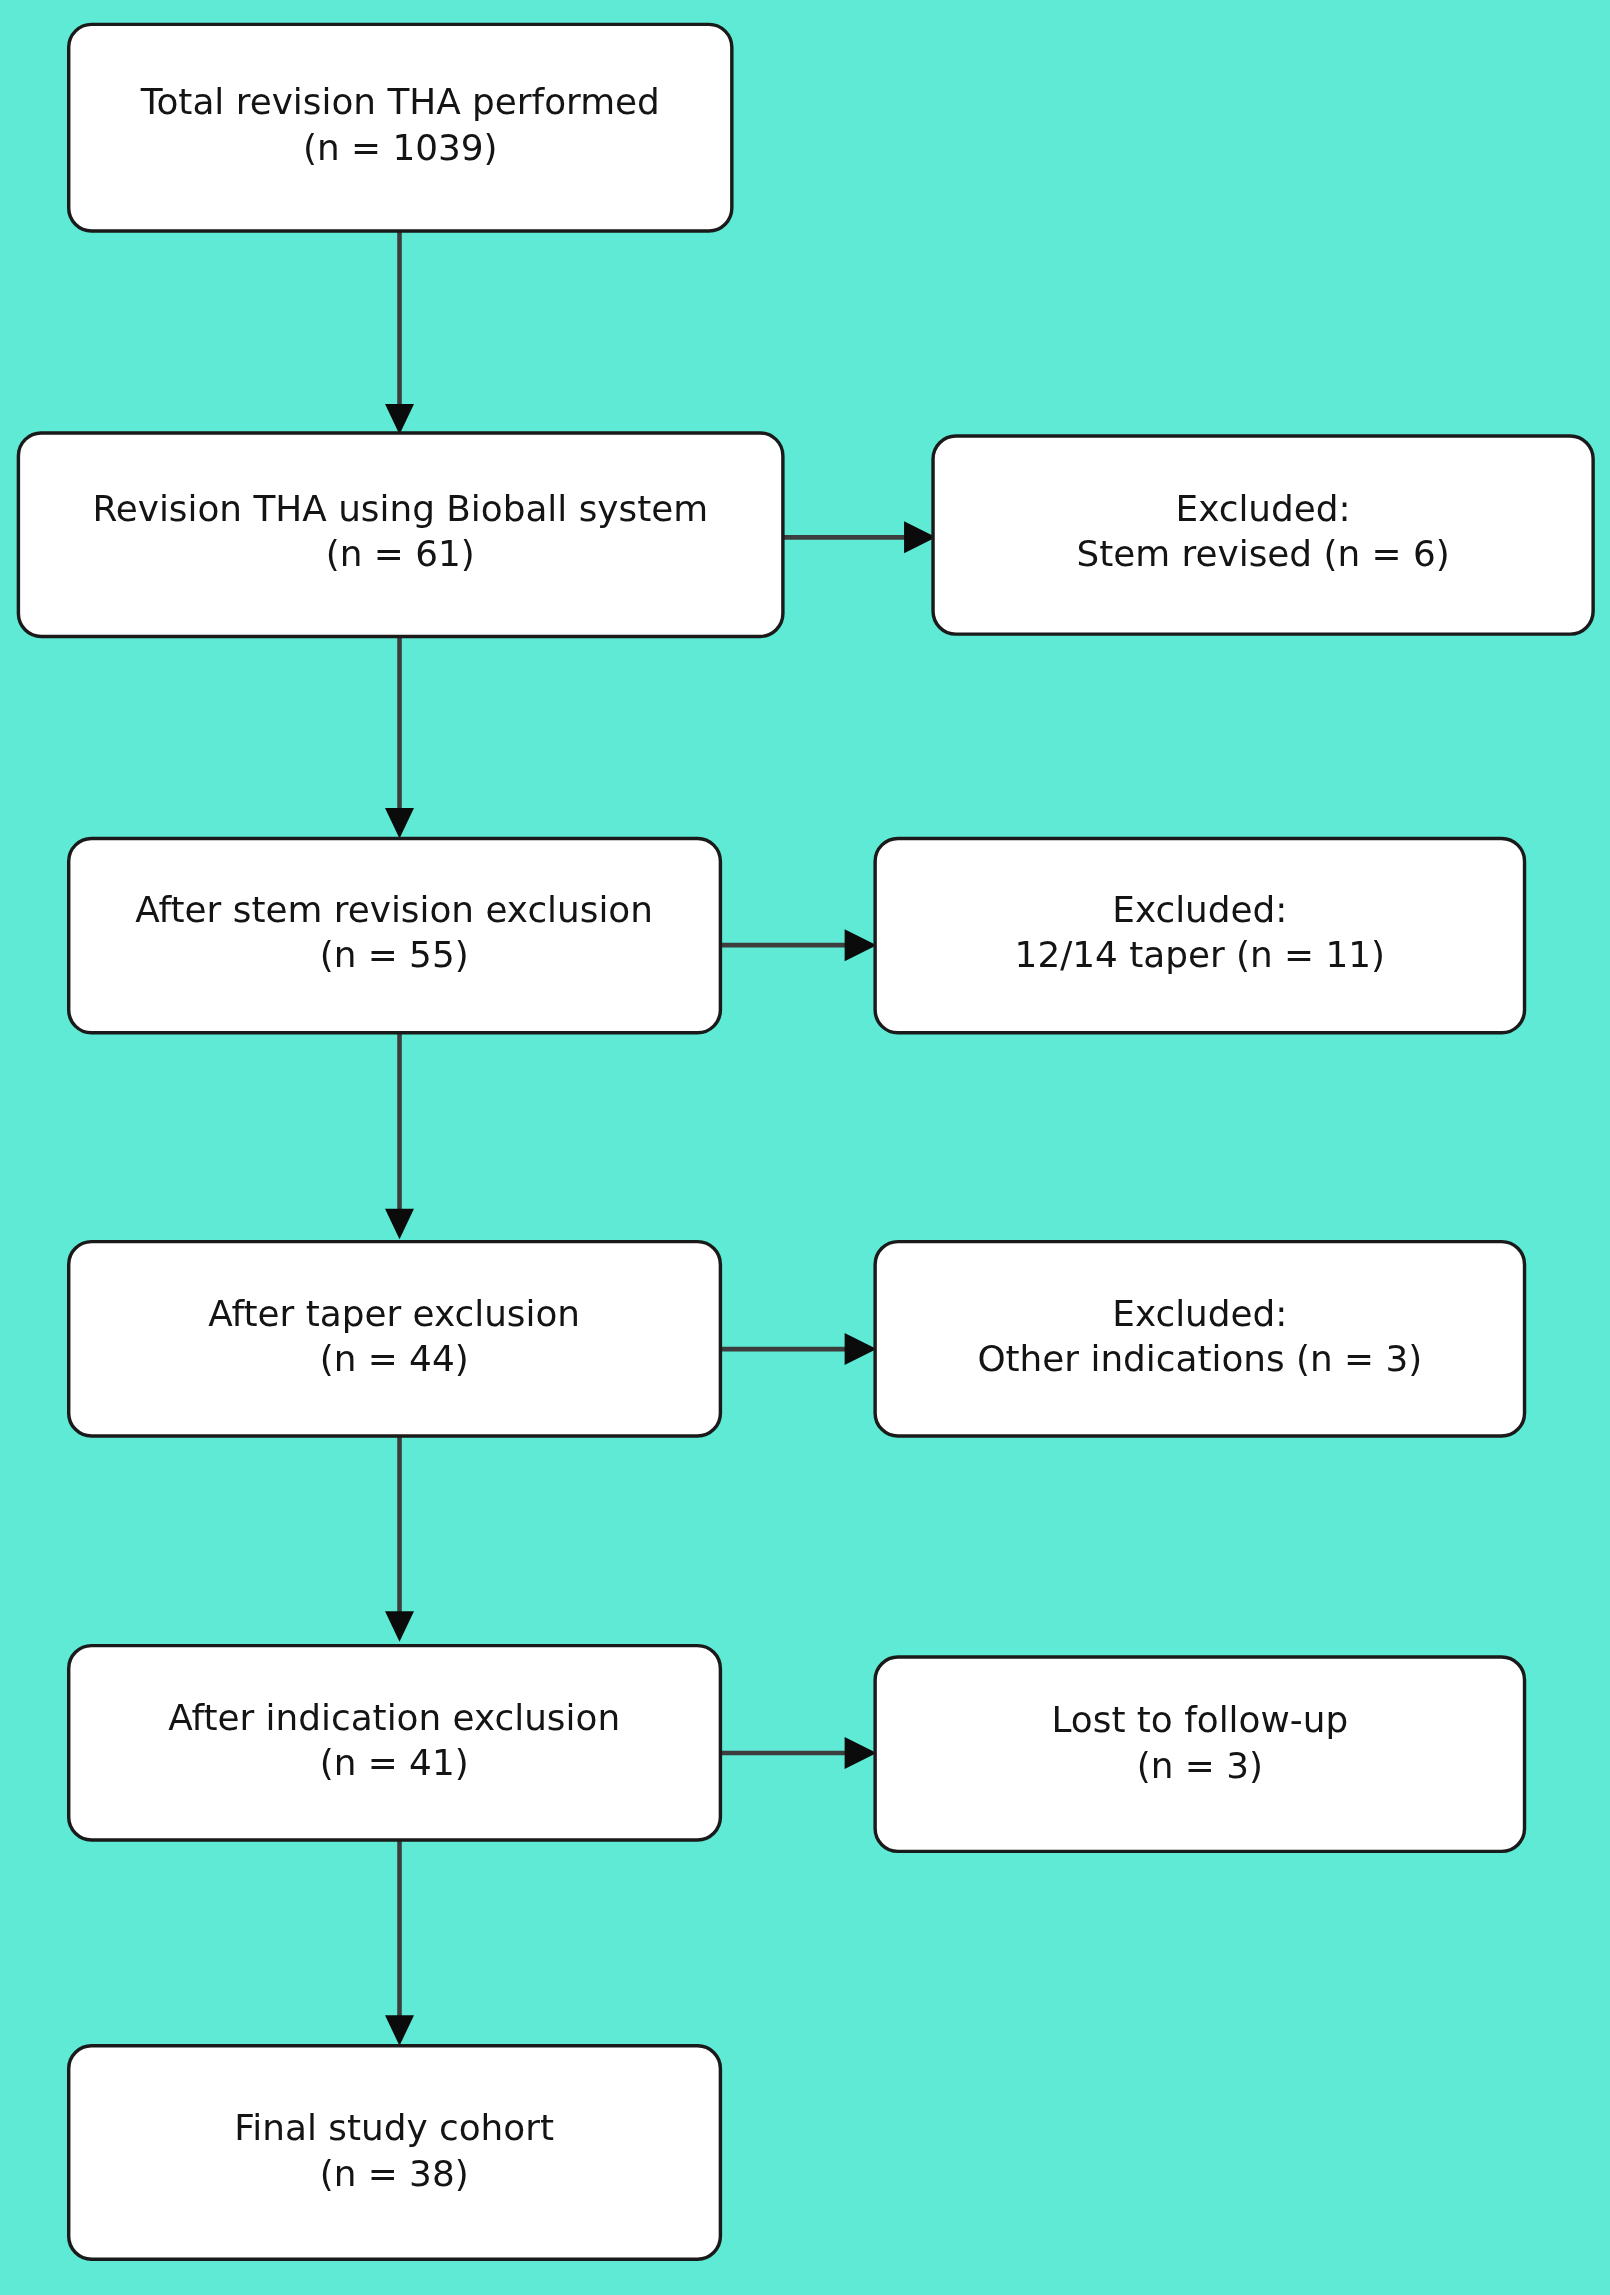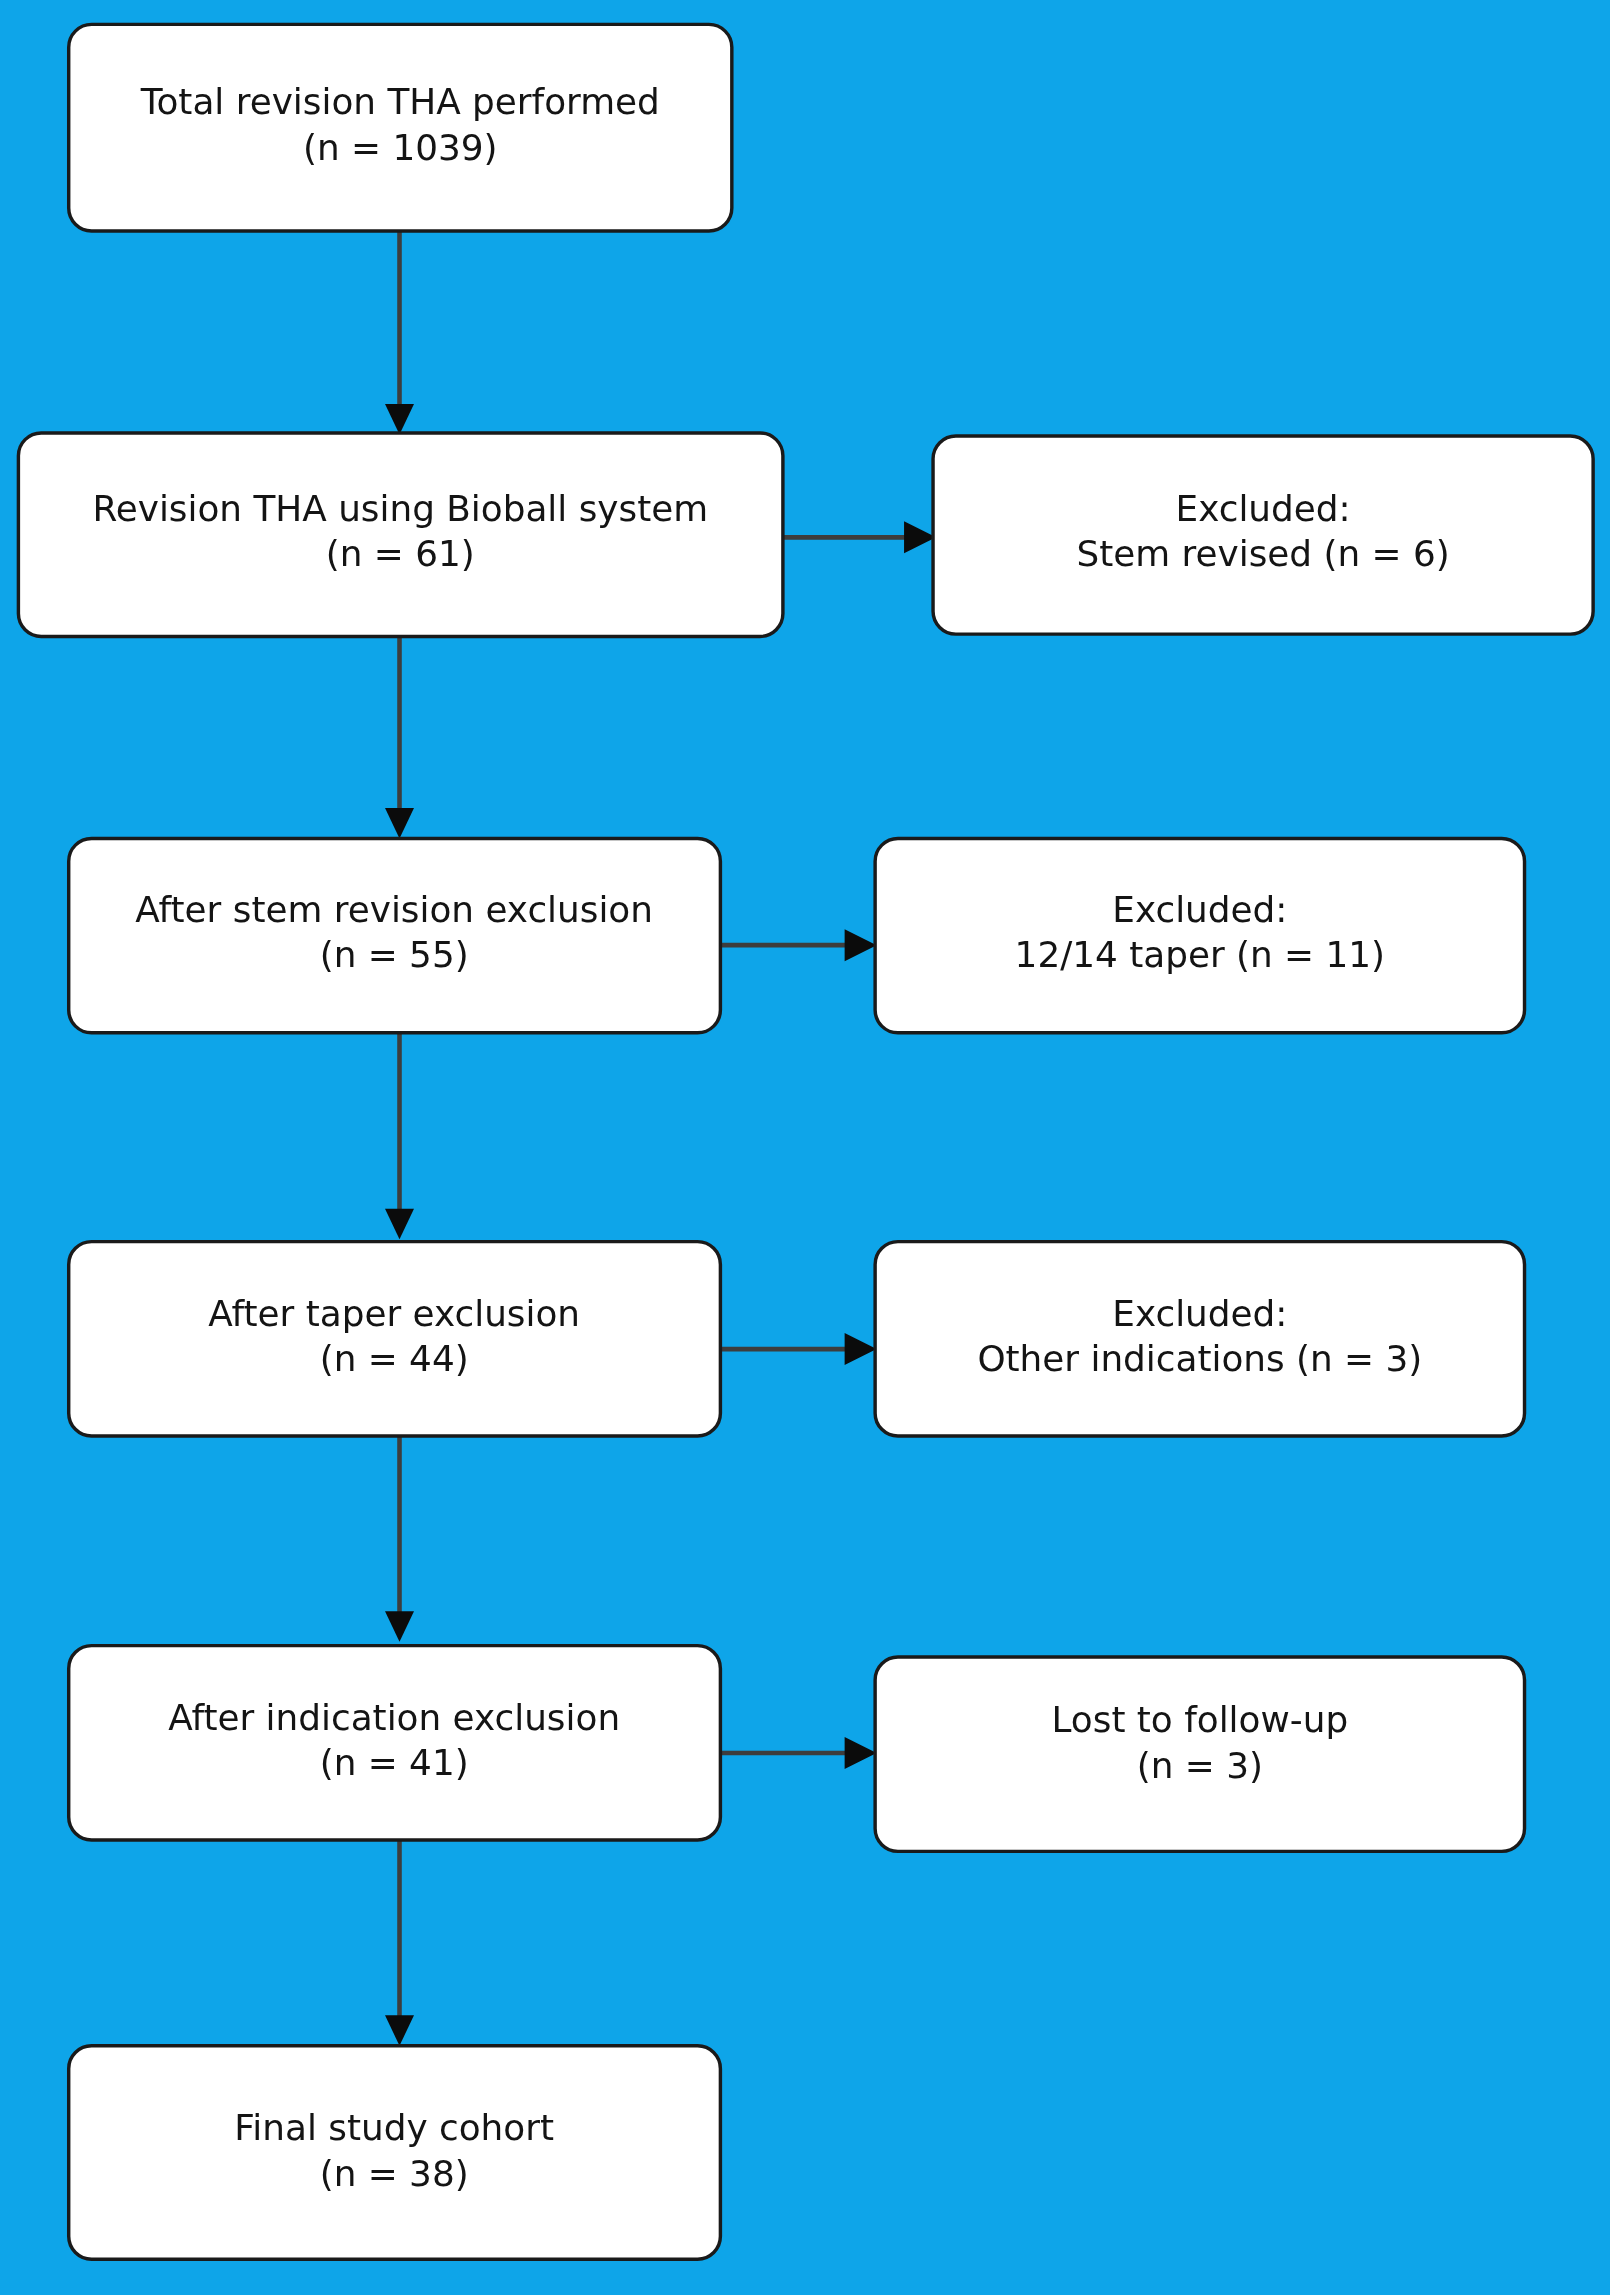--- a/index.html
+++ b/index.html
@@ -11,21 +11,21 @@
   body {
     width: 1610px;
     height: 2295px;
     font-family: "DejaVu Sans", "Liberation Sans", sans-serif;
     overflow: hidden;
   }
   #flow-root {
     position: relative;
     width: 1610px;
     height: 2295px;
-    background: #0ea5e9;
+    background: #5eead4;
   }
   svg#flow-svg {
     position: absolute;
     top: 0;
     left: 0;
     width: 1610px;
     height: 2295px;
     display: block;
   }
   .node-box {

